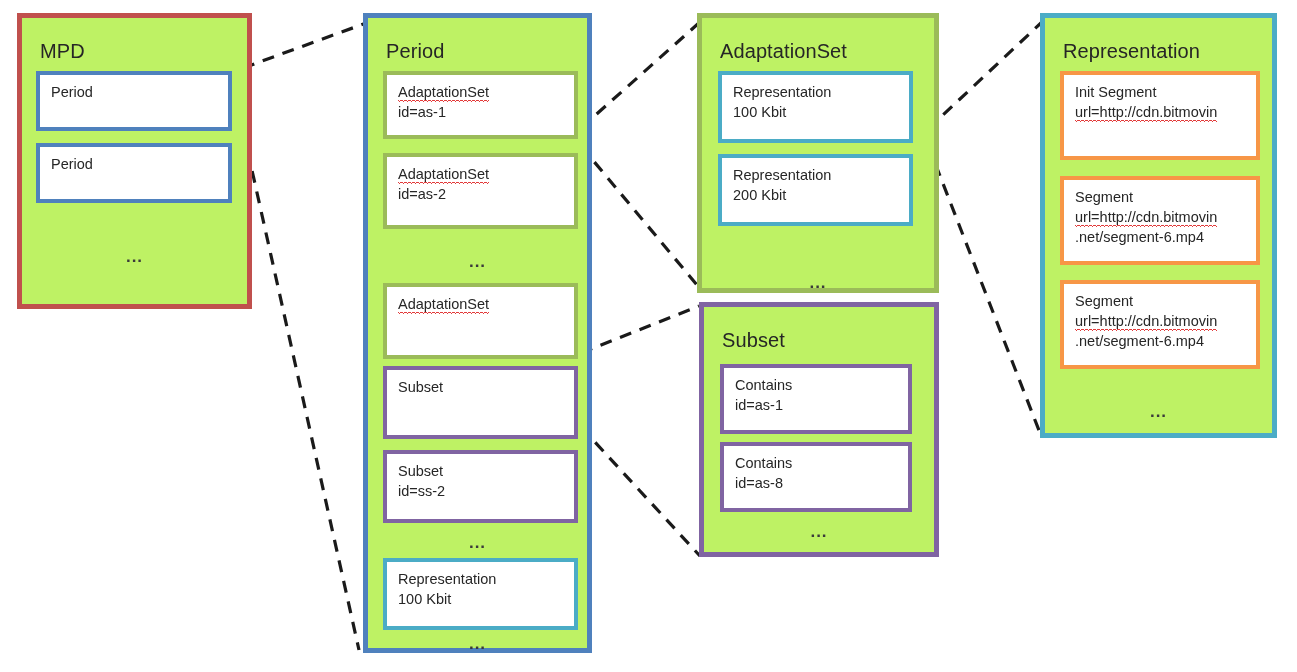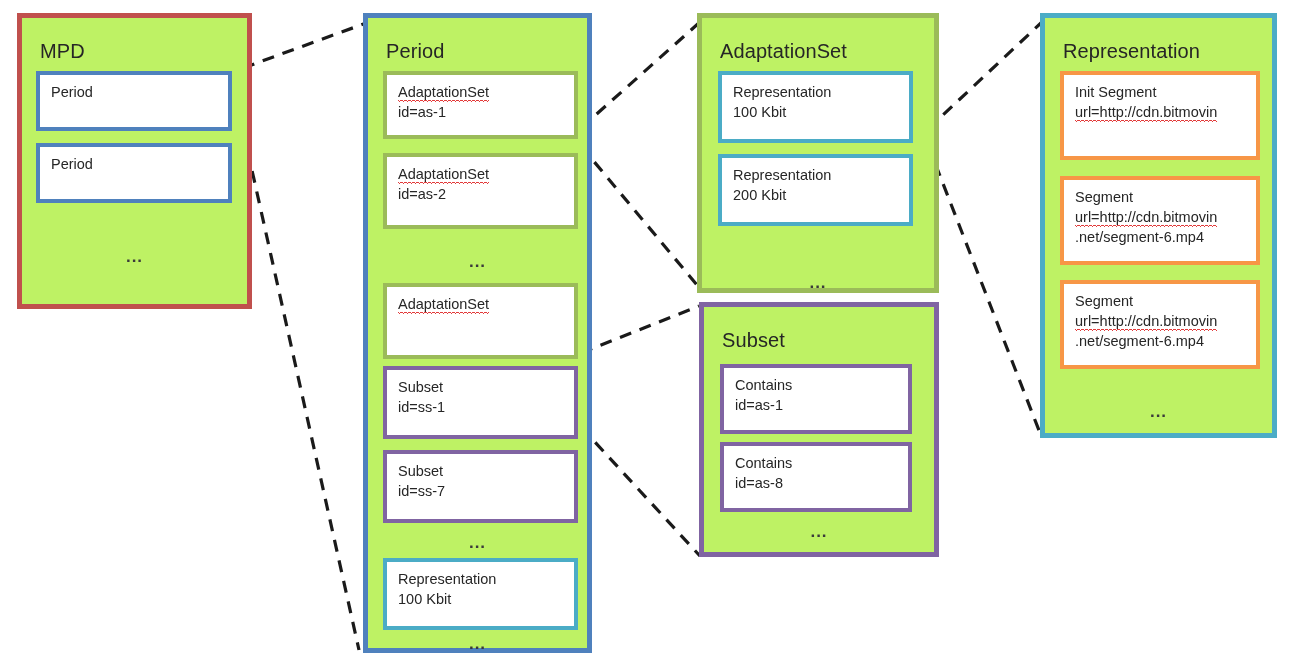--- a/index.html
+++ b/index.html
@@ -146,26 +146,25 @@
     <div class="ellipsis" style="left:0; top:235px; width:219px;">...</div>
 
     <div class="card" style="left:15px; top:265px; width:195px; height:76px; border-color:#9BBB59;">
       <div class="line">
         <span class="sq">AdaptationSet</span>
       </div>
     </div>
 
     <div class="card" style="left:15px; top:348px; width:195px; height:73px; border-color:#8064A2;">
       <div class="line">Subset</div>
-      <div class="line">id=ss-1</div>
     </div>
 
     <div class="card" style="left:15px; top:432px; width:195px; height:73px; border-color:#8064A2;">
       <div class="line">Subset</div>
-      <div class="line">id=ss-7</div>
+      <div class="line">id=ss-2</div>
     </div>
 
     <div class="ellipsis" style="left:0; top:516px; width:219px;">...</div>
 
     <div class="card" style="left:15px; top:540px; width:195px; height:72px; border-color:#4BACC6;">
       <div class="line">Representation</div>
       <div class="line">100 Kbit</div>
     </div>
 
     <div class="ellipsis" style="left:0; top:617px; width:219px;">...</div>

